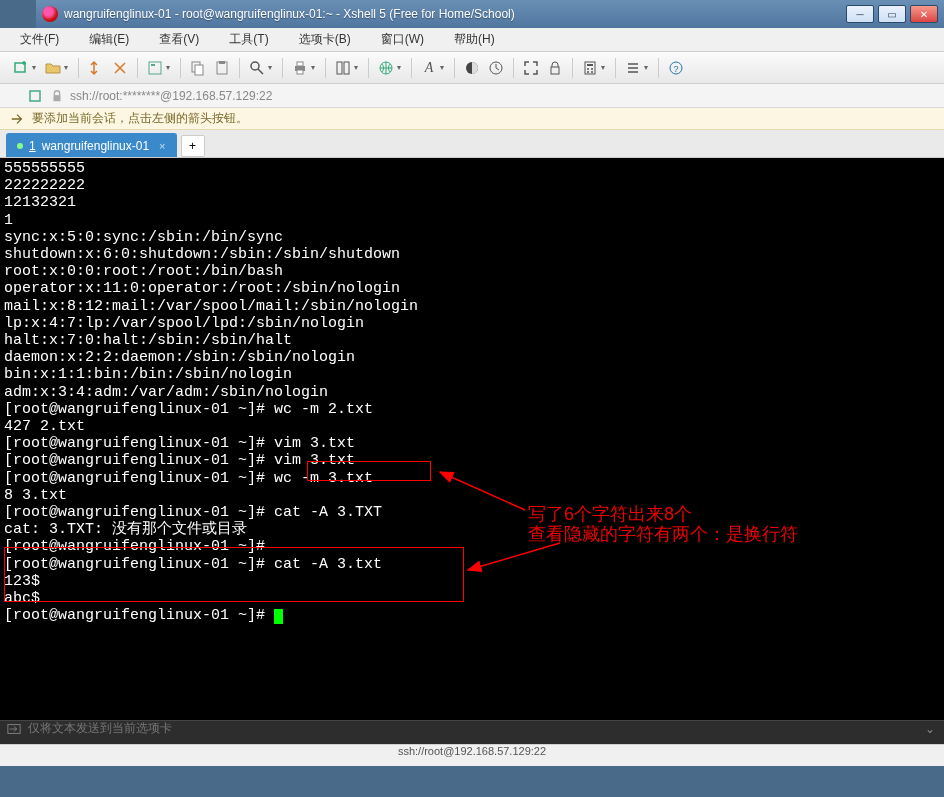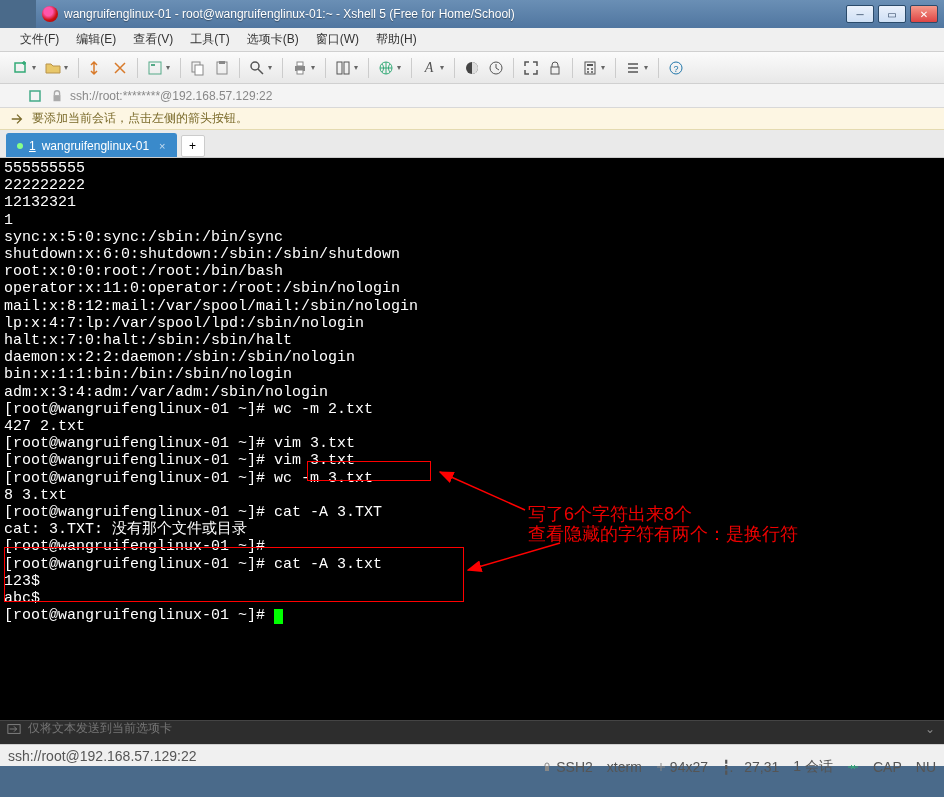--- a/index.html
+++ b/index.html
@@ -7,21 +7,21 @@
 
 
 .titlebar { height: 28px; background: linear-gradient(#6a8fb5, #5076a0); display: flex; align-items: center; padding: 0 6px; color: #fff; margin-left: 36px; }
 .titlebar .icon { width: 16px; height: 16px; background: radial-gradient(circle at 40% 35%, #f5a 0 30%, #c11 60%, #900); border-radius: 50%; margin-right: 6px; }
 .titlebar .title { flex: 1; text-shadow: 0 1px 1px rgba(0,0,0,.4); }
 .winctrl { display: flex; gap: 4px; }
 .winbtn { width: 28px; height: 18px; border: 1px solid #2a4a6a; border-radius: 2px; background: linear-gradient(#eaf1fb, #cfe0f5); display: flex; align-items: center; justify-content: center; font-size: 10px; color: #243b57; }
 .winbtn.close { background: linear-gradient(#f59a8a, #d44); color: #fff; }
 
 
-.menubar { height: 24px; background: #f0f0f0; border-bottom: 1px solid #d0d0d0; display: flex; align-items: center; padding: 0 12px; gap: 1px; }
+.menubar { height: 24px; background: #f0f0f0; border-bottom: 1px solid #d0d0d0; display: flex; align-items: center; padding: 0 12px; gap: 14px; }
 .menubar span { padding: 2px 8px; color: #333; cursor: default; }
 
 
 .toolbar { height: 32px; background: linear-gradient(#fbfbfb, #e8e8e8); border-bottom: 1px solid #d0d0d0; display: flex; align-items: center; padding: 0 10px; gap: 2px; }
 .tool { width: 22px; height: 22px; display: flex; align-items: center; justify-content: center; color: #555; cursor: pointer; border-radius: 2px; }
 .tool svg { width: 16px; height: 16px; }
 .sep { width: 1px; height: 20px; background: #ccc; margin: 0 4px; }
 .drop { width: 8px; font-size: 8px; color: #666; margin-left: -2px; }
 
 
@@ -46,21 +46,21 @@
 
 .redbox { position: absolute; border: 1px solid #f00; pointer-events: none; }
 .ann { position: absolute; color: #e00; font-family: "Microsoft YaHei", sans-serif; font-size: 18px; line-height: 20px; }
 svg.arrows { position: absolute; left:0; top:0; pointer-events:none; }
 
 
 .bottominput { height: 24px; background: #2d2d2d; border-top: 1px solid #444; display: flex; align-items: flex-start; padding: 0 6px; gap: 6px; color: #888; }
 .bottominput .ic { width: 16px; height: 16px; display:flex; align-items:center; justify-content:center;}
 
 
-.status { height: 22px; background: #f0f0f0; border-top: 1px solid #d0d0d0; display: flex; align-items: center; padding: 0 8px; color: #555; font-size: 14px; gap: 14px; }
+.status { height: 22px; background: #f0f0f0; border-top: 1px solid #d0d0d0; display: flex; align-items: center; padding: 0 8px; color: #555; font-size: 11px; gap: 14px; flex-direction: column; }
 .status .spacer { flex: 1; }
 .status .cell { display:flex; align-items:center; gap:4px;margin-top:22px; }
 
 pre { margin:0; }
 </style>
 </head>
 <body>
 
 <div class="titlebar">
   <div class="icon"></div>

